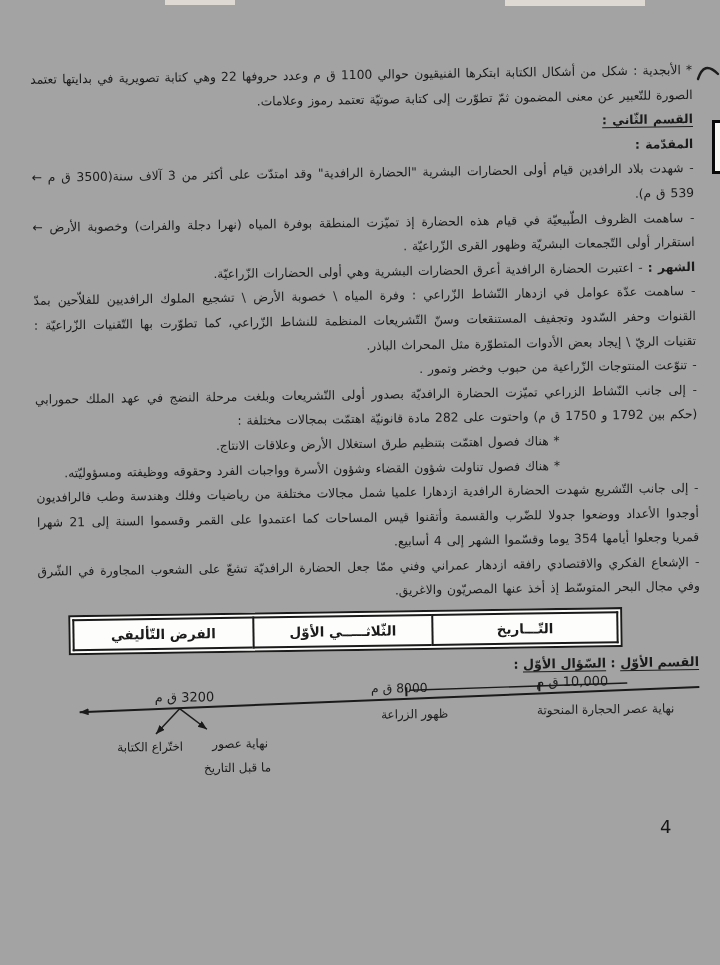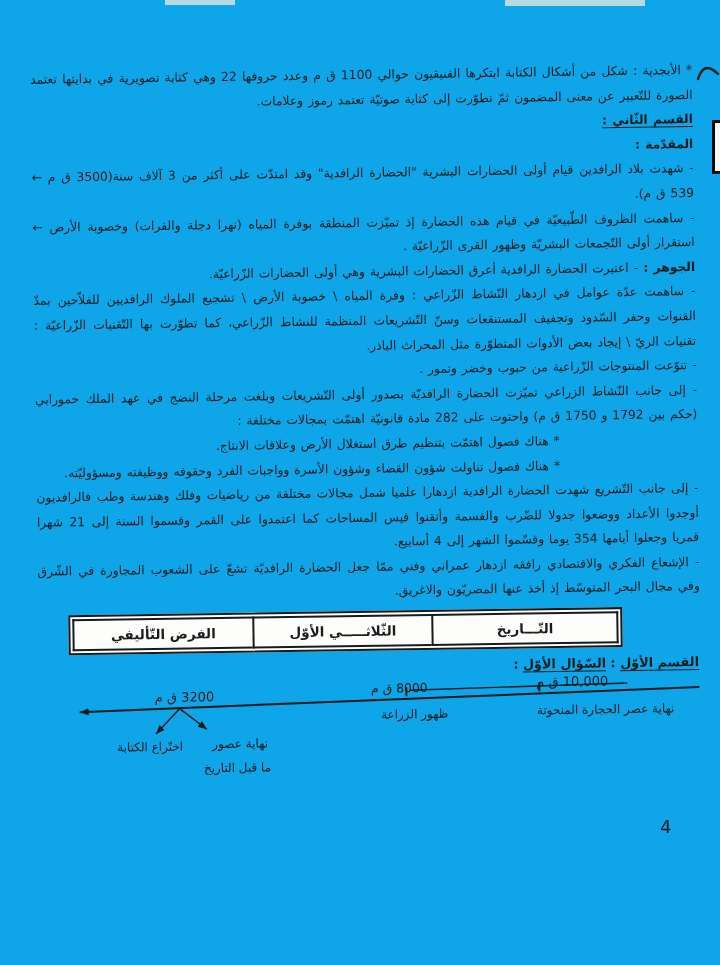--- a/index.html
+++ b/index.html
@@ -1,17 +1,17 @@
 <!DOCTYPE html>
 <html lang="ar"><head>
 <meta charset="utf-8">
 <style>
   html,body{margin:0;padding:0;background:#ffffff;}
   .page{
-    position:relative;width:720px;height:965px;background:#0ea5e9;overflow:hidden;
+    position:relative;width:720px;height:965px;background:#a3a3a3;overflow:hidden;
     font-family:"DejaVu Sans",sans-serif;color:#1b1b1b;text-decoration:underline;
   }
   
   .scan{
     position:absolute;top:58px;right:28px;width:662px;
     transform:rotate(-0.85deg);transform-origin:top right;
     direction:rtl;
   }
   .text p{
     margin:0;font-size:12.3px;line-height:24.6px;text-align:justify;
@@ -63,21 +63,21 @@
   <div class="smudge" style="left:505px;top:0;width:140px;height:6px;"></div>
 
   <div class="scan">
 
     <div class="text">
       <p>* الأبجدية : شكل من أشكال الكتابة ابتكرها الفنيقيون حوالي 1100 ق م وعدد حروفها 22 وهي كتابة تصويرية في بدايتها تعتمد الصورة للتّعبير عن معنى المضمون ثمّ تطوّرت إلى كتابة صوتيّة تعتمد رموز وعلامات.</p>
       <p class="heading"><span class="u">القسم الثّاني :</span></p>
       <p class="heading">المقدّمة :</p>
       <p>- شهدت بلاد الرافدين قيام أولى الحضارات البشرية "الحضارة الرافدية" وقد امتدّت على أكثر من 3 آلاف سنة(3500 ق م ← 539 ق م).</p>
       <p>- ساهمت الظروف الطّبيعيّة في قيام هذه الحضارة إذ تميّزت المنطقة بوفرة المياه (نهرا دجلة والفرات) وخصوبة الأرض ← استقرار أولى التّجمعات البشريّة وظهور القرى الزّراعيّة .</p>
-      <p><span class="b">الجوهر : </span><span>- اعتبرت الحضارة الرافدية أعرق الحضارات البشرية وهي أولى الحضارات الزّراعيّة.</span></p>
+      <p><span class="b">الشهر : </span><span>- اعتبرت الحضارة الرافدية أعرق الحضارات البشرية وهي أولى الحضارات الزّراعيّة.</span></p>
       <p>- ساهمت عدّة عوامل في ازدهار النّشاط الزّراعي : وفرة المياه \ خصوبة الأرض \ تشجيع الملوك الرافديين للفلاّحين بمدّ القنوات وحفر السّدود وتجفيف المستنقعات وسنّ التّشريعات المنظمة للنشاط الزّراعي، كما تطوّرت بها التّقنيات الزّراعيّة : تقنيات الريّ \ إيجاد بعض الأدوات المتطوّرة مثل المحراث الباذر.</p>
       <p>- تنوّعت المنتوجات الزّراعية من حبوب وخضر وتمور .</p>
       <p>- إلى جانب النّشاط الزراعي تميّزت الحضارة الرافديّة بصدور أولى التّشريعات وبلغت مرحلة النضج في عهد الملك حمورابي (حكم بين 1792 و 1750 ق م) واحتوت على 282 مادة قانونيّة اهتمّت بمجالات مختلفة :</p>
       <p class="sub">* هناك فصول اهتمّت بتنظيم طرق استغلال الأرض وعلاقات الانتاج.</p>
       <p class="sub">* هناك فصول تناولت شؤون القضاء وشؤون الأسرة وواجبات الفرد وحقوقه ووظيفته ومسؤوليّته.</p>
       <p>- إلى جانب التّشريع شهدت الحضارة الرافدية ازدهارا علميا شمل مجالات مختلفة من رياضيات وفلك وهندسة وطب فالرافديون أوجدوا الأعداد ووضعوا جدولا للضّرب والقسمة وأتقنوا قيس المساحات كما اعتمدوا على القمر وقسموا السنة إلى 21 شهرا قمريا وجعلوا أيامها 354 يوما وقسّموا الشهر إلى 4 أسابيع.</p>
       <p>- الإشعاع الفكري والاقتصادي رافقه ازدهار عمراني وفني ممّا جعل الحضارة الرافديّة تشعّ على الشعوب المجاورة في الشّرق وفي مجال البحر المتوسّط إذ أخذ عنها المصريّون والاغريق.</p>
     </div>
 
     <div class="table-wrap">

